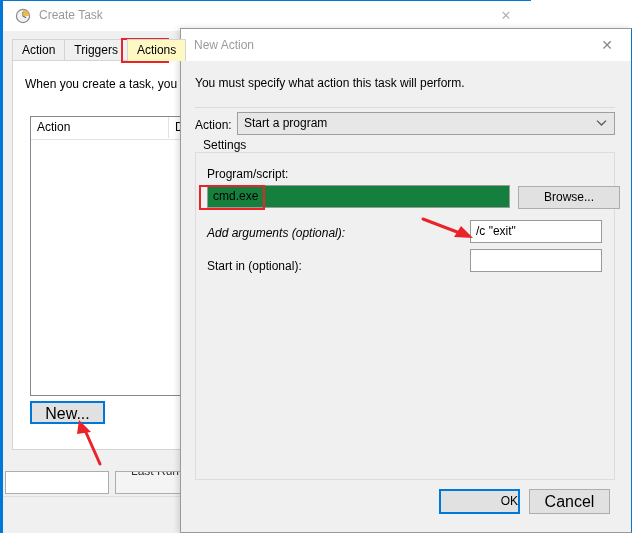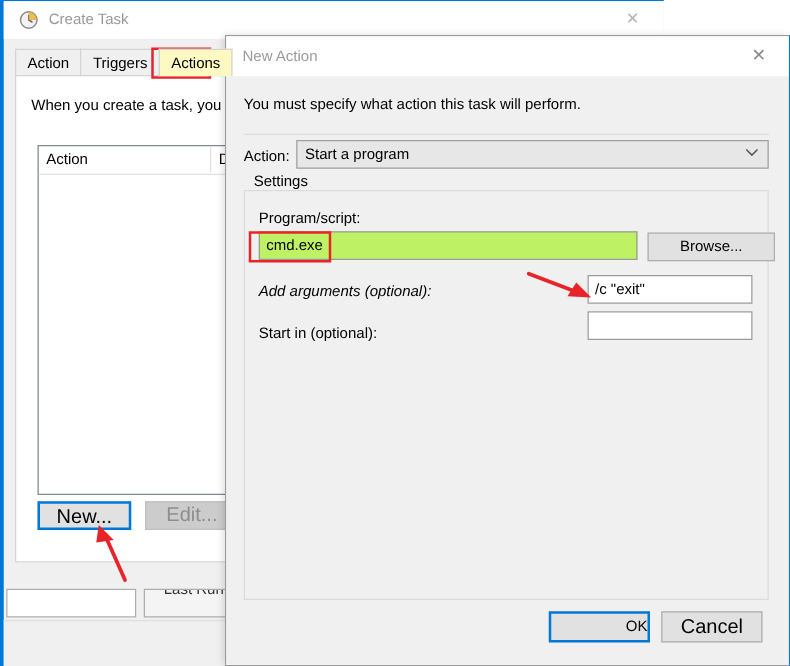--- a/index.html
+++ b/index.html
@@ -294,21 +294,21 @@
 
   #na-prog-label {
     position: absolute;
     left: 27px; top: 167px;
     font-size: 12px;
   }
   #na-prog-input {
     position: absolute;
     left: 27px; top: 186px;
     width: 283px; height: 23px;
-    background: #bef264;
+    background: #15803d;
     border: 1px solid #9a9a9a;
     box-sizing: border-box;
     font-size: 12px;
     line-height: 21px;
     padding-left: 5px;
     overflow: hidden;
     white-space: nowrap;
   }
   #na-browse-btn {
     position: absolute;
@@ -419,21 +419,20 @@
   <div id="ct-desc">When you create a task, you</div>
 
   <div id="ct-listview">
     <div id="ct-list-header">
       <div class="ct-col" id="ct-col-action">Action</div>
       <div class="ct-col" id="ct-col-details">Deta</div>
     </div>
   </div>
 
   <div class="ct-btn" id="ct-btn-new">New...</div>
-  <div class="ct-btn" id="ct-btn-edit">Edit...</div>
   <div class="ct-btn" id="ct-btn-delete">Delete</div>
 
   <div id="ct-footer-ok"></div>
   <div id="ct-footer-cancel">
       <span>Last Run...</span>
     </div>
   <div id="ct-bottombar"></div>
 </div>
 
 <div id="new-action-dialog">

